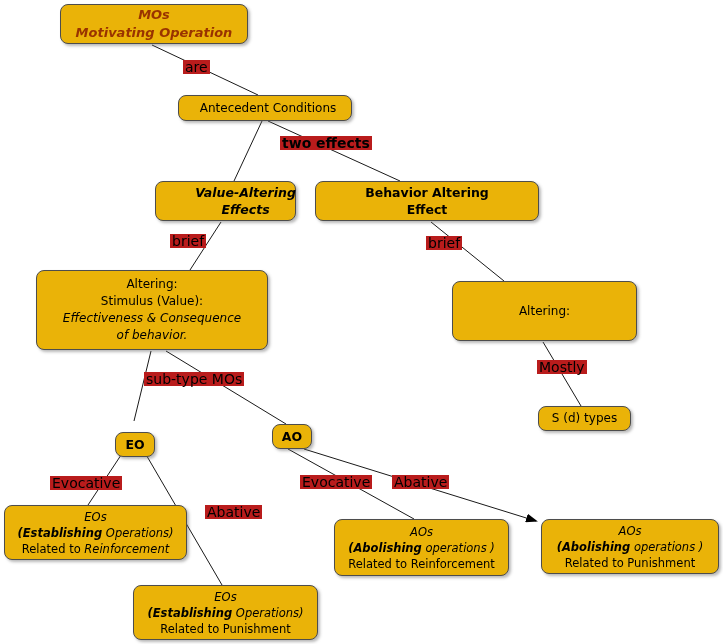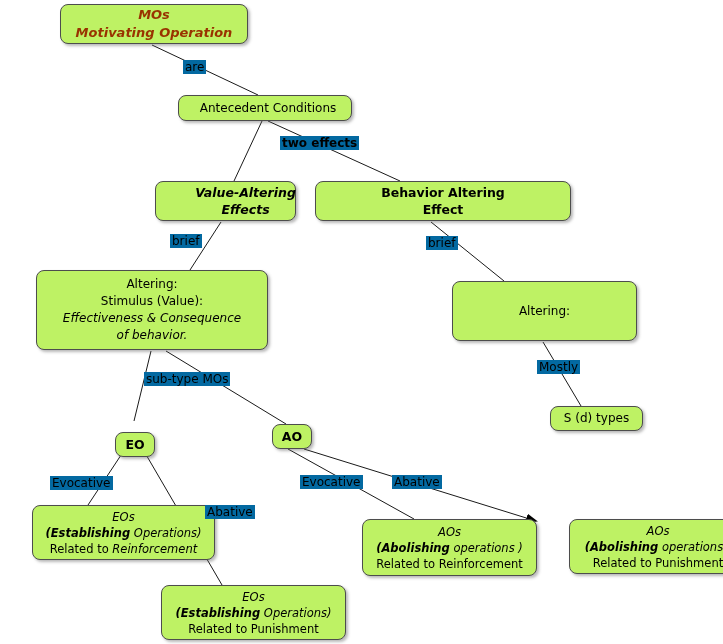--- a/index.html
+++ b/index.html
@@ -21,21 +21,21 @@
     width: 723px; height: 644px;
     pointer-events: none;
   }
   .edges line {
     stroke: #1a1a1a;
     stroke-width: 1;
   }
   .node {
     position: absolute;
     box-sizing: border-box;
-    background: #bef264;
+    background: #eab308;
     border: 1px solid #4d4d4d;
     border-radius: 8px;
     box-shadow: 2px 2px 3px rgba(100,100,100,0.45);
     display: flex;
     flex-direction: column;
     align-items: center;
     justify-content: center;
     text-align: center;
     color: #000000;
     font-size: 12px;
@@ -48,25 +48,25 @@
     font-style: italic;
     color: #993300;
     font-size: 13px;
     line-height: 18px;
   }
   .bold-italic { font-weight: bold; font-style: italic; }
   .italic { font-style: italic; }
   .node-eo, .node-ao { font-weight: bold; font-size: 12.5px; }
   .node-value-altering .line { font-weight: bold; font-style: italic; font-size: 12.5px; }
   .node-behavior-altering .line { font-weight: bold; font-size: 12.5px; }
-  .small-node { font-size: 11.5px; line-height: 16px; margin-left: 28px; }
+  .small-node { font-size: 11.5px; line-height: 16px; }
   .edge-label {
     position: absolute;
-    background: #0369a1;
-    font-size: 12px;
+    background: #b91c1c;
+    font-size: 14px;
     line-height: 14px;
     color: #000000;
     padding: 0 2px;
     white-space: nowrap;
   }
 </style>
 </head>
 <body>
 
 <div class="canvas">
@@ -98,21 +98,21 @@
 
   <div class="node" style="left:178px; top:95px; width:174px; height:26px;padding-left:10px;">
     <span class="line">Antecedent Conditions</span>
   </div>
 
   <div class="node node-value-altering" style="left:155px; top:181px; width:141px; height:40px;padding-left:44px;">
     <span class="line">Value-Altering</span>
     <span class="line">Effects</span>
   </div>
 
-  <div class="node node-behavior-altering" style="left:315px; top:181px; width:256px; height:40px;">
+  <div class="node node-behavior-altering" style="left:315px; top:181px; width:224px; height:40px;">
     <span class="line">Behavior Altering</span>
     <span class="line">Effect</span>
   </div>
 
   <div class="node" style="left:36px; top:270px; width:232px; height:80px;">
     <span class="line">Altering:</span>
     <span class="line">Stimulus (Value):</span>
     <span class="line italic">Effectiveness &amp; Consequence</span>
     <span class="line italic">of behavior.</span>
   </div>
@@ -122,21 +122,21 @@
   </div>
 
   <div class="node node-eo" style="left:115px; top:432px; width:40px; height:25px;text-align:right;">
     <span class="line">EO</span>
   </div>
 
   <div class="node node-ao" style="left:272px; top:424px; width:40px; height:25px;">
     <span class="line">AO</span>
   </div>
 
-  <div class="node" style="left:538px; top:406px; width:93px; height:25px;margin-left:12px;">
+  <div class="node" style="left:538px; top:406px; width:93px; height:25px;">
     <span class="line">S (d) types</span>
   </div>
 
   <div class="node small-node" style="left:4px; top:505px; width:183px; height:55px;">
     <span class="line italic">EOs</span>
     <span class="line"><span class="bold-italic">(Establishing</span><span class="italic"> Operations)</span></span>
     <span class="line"><span>Related to </span><span class="italic">Reinforcement</span></span>
   </div>
 
   <div class="node small-node" style="left:133px; top:585px; width:185px; height:55px;">

